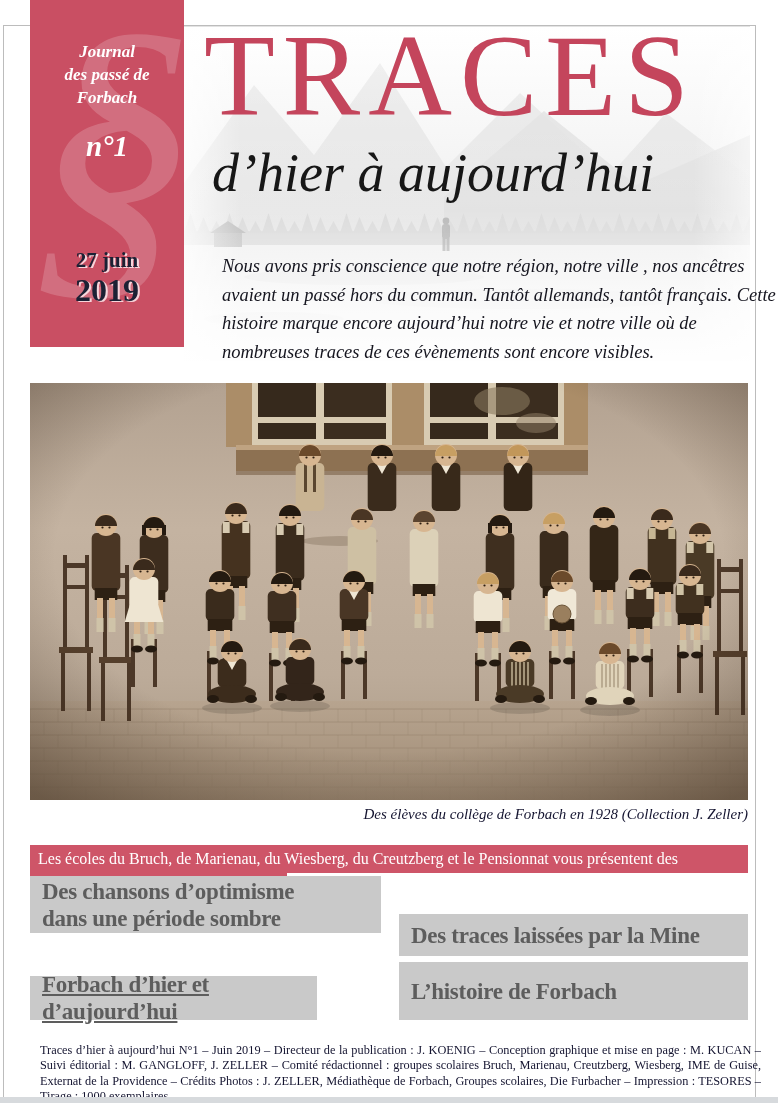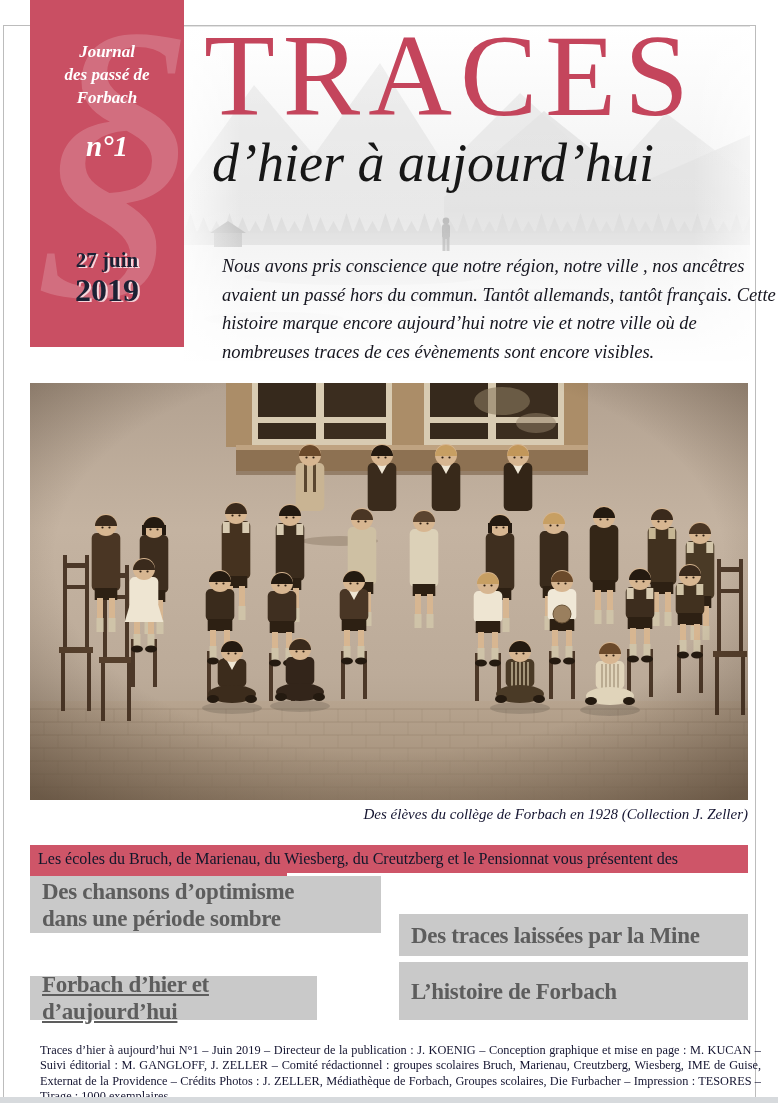--- a/index.html
+++ b/index.html
@@ -27,34 +27,34 @@
   .issue{position:absolute;top:130px;left:0;width:100%;font-style:italic;font-weight:600;font-size:29px;}
   .dateblock{position:absolute;top:247px;left:0;width:100%;color:#1c2134;font-weight:700;
              text-shadow:2px 1px 0 rgba(255,235,238,.85);}
   .date1{font-size:21px;line-height:26px;}
   .date2{font-size:32px;line-height:34px;}
 
   
   .title{position:absolute;left:204px;top:16px;width:556px;margin:0;
          font-size:116px;font-weight:400;letter-spacing:8px;line-height:1.05;
          color:#c4455c;white-space:nowrap;}
-  .subtitle{position:absolute;left:212px;top:134px;width:548px;
+  .subtitle{position:absolute;left:212px;top:144px;width:548px;
          font-style:italic;font-size:54px;line-height:1.1;color:#171717;white-space:nowrap;}
   .intro{position:absolute;left:222px;top:252px;width:556px;margin:0;
          font-style:italic;font-size:18.5px;line-height:28.5px;color:#15151f;}
 
   
   .photo{position:absolute;left:30px;top:383px;width:718px;height:417px;margin:0;}
   .photo svg{display:block;width:718px;height:417px;}
   .caption{position:absolute;left:300px;top:806px;width:448px;text-align:right;
            font-style:italic;font-size:15px;color:#141430;}
 
   
   .banner{position:absolute;left:30px;top:845px;width:718px;line-height:25px;}
-  .bl{display:inline-block;background:#ce5568;color:#0f172a;font-size:16px;
+  .bl{display:inline-block;background:#ce5568;color:#ffffff;font-size:16px;
       padding:1px 4px 2px 8px;white-space:nowrap;box-sizing:border-box;}
   .b1{width:718px;}
 
   
   .box{position:absolute;background:#c9c9c9;color:#5d5d5d;font-weight:700;
        font-size:23px;letter-spacing:-0.3px;padding-left:12px;box-sizing:border-box;
        display:flex;flex-direction:column;justify-content:center;}
   .box-line{line-height:27px;}
   .box1{left:30px;top:876px;width:351px;height:57px;}
   .box2{left:30px;top:976px;width:287px;height:44px;text-decoration:underline;}

